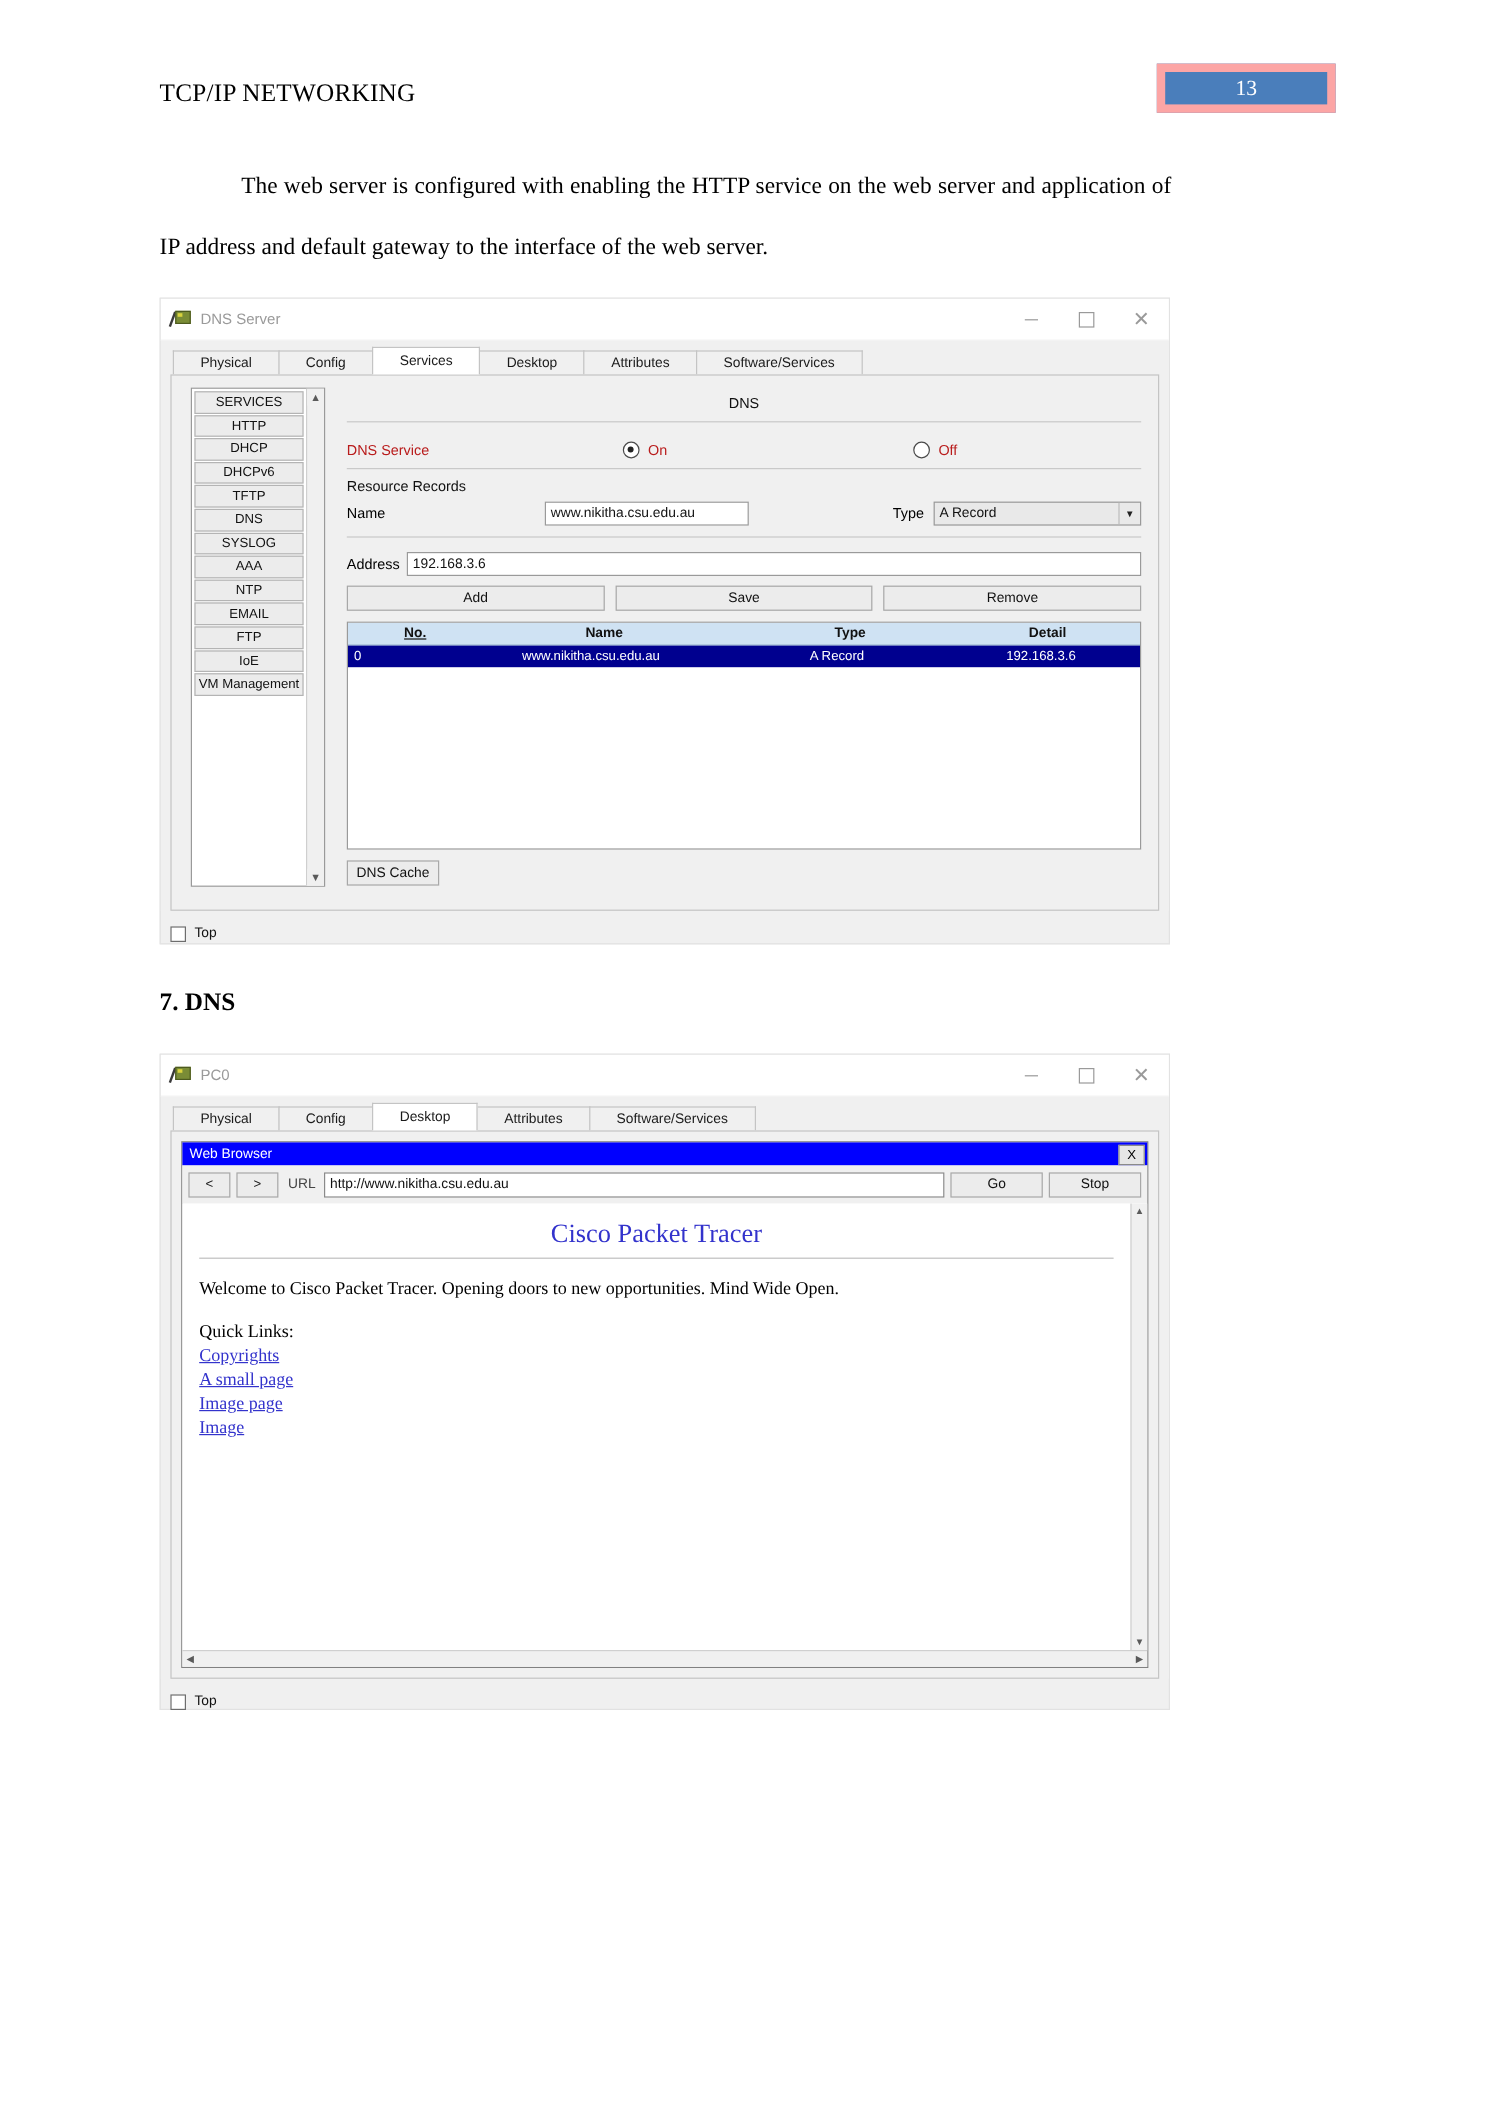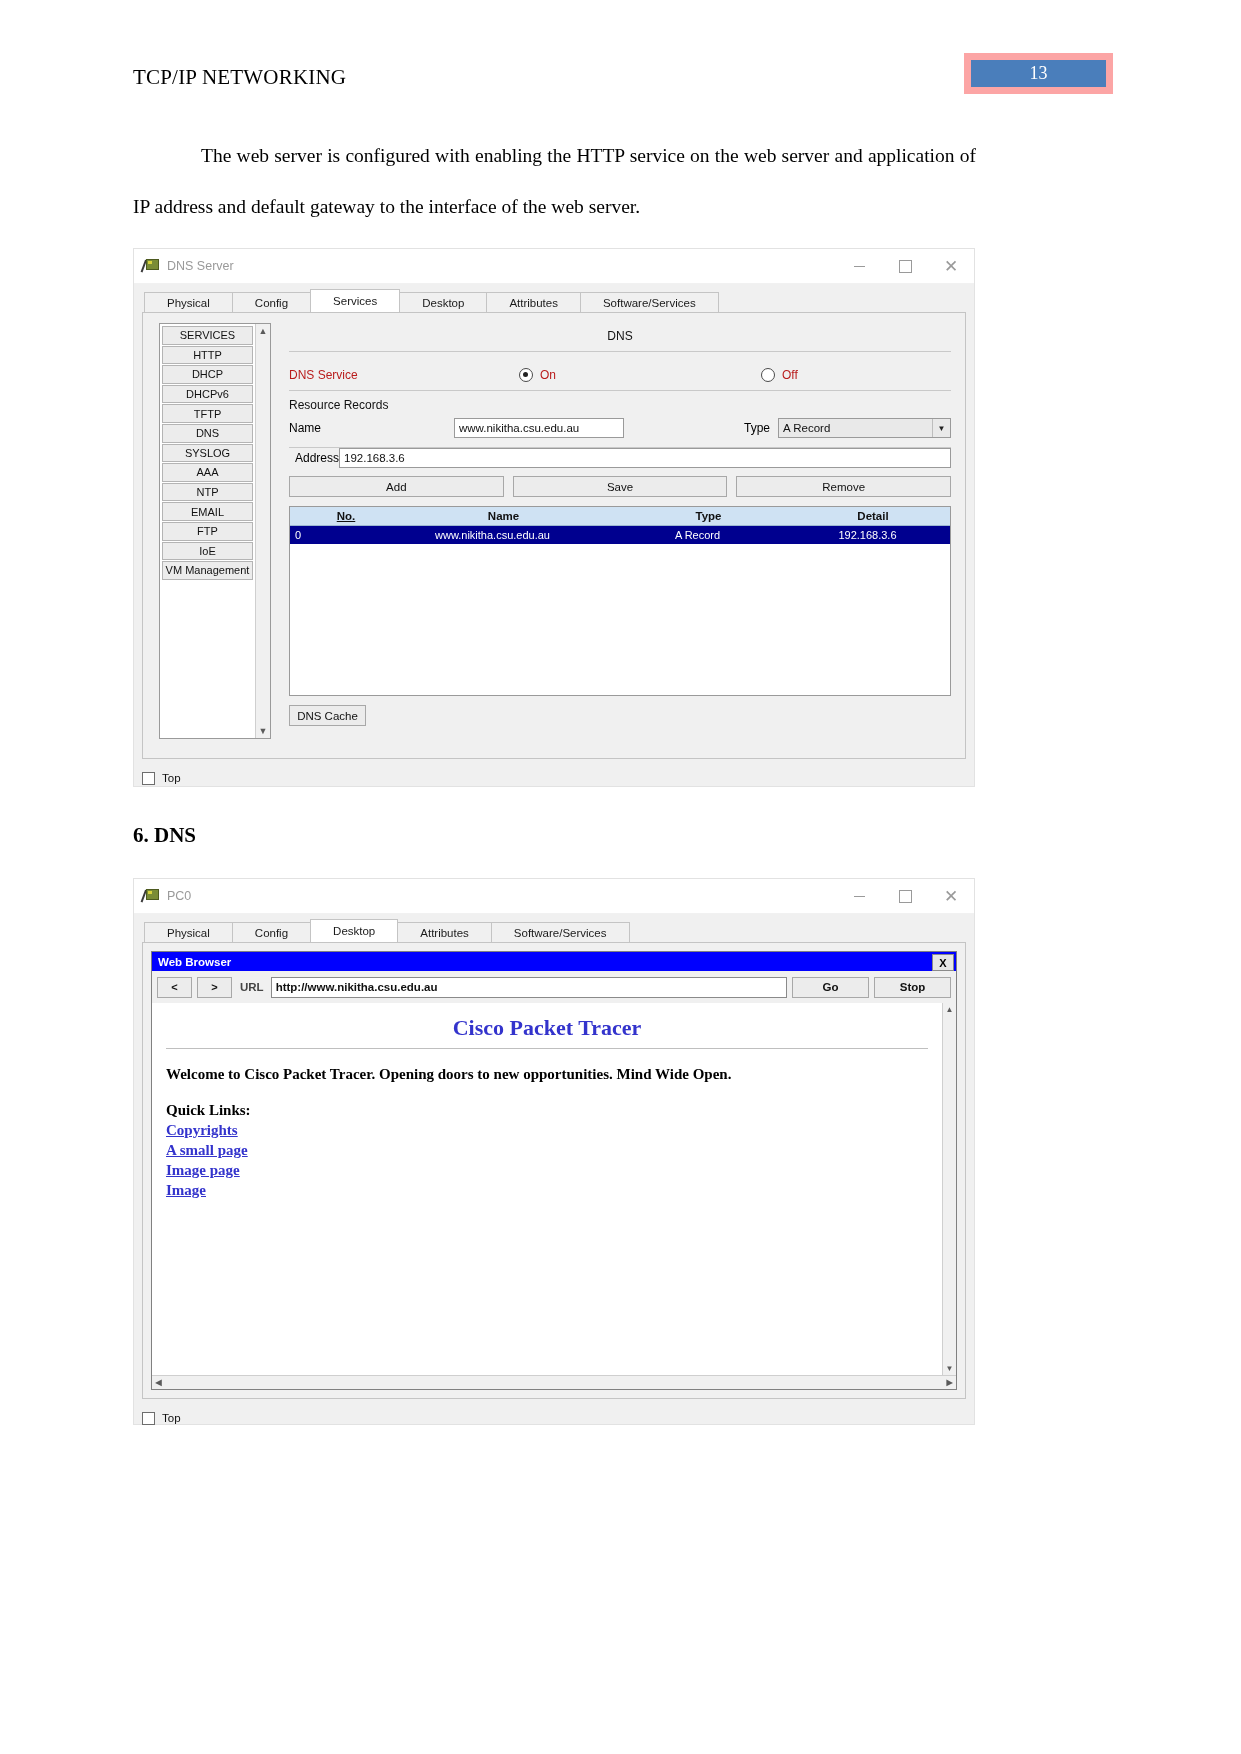--- a/index.html
+++ b/index.html
@@ -136,21 +136,21 @@
   .combo{
     width:163px;height:18px;border:1px solid #9a9a9a;background:#e9e9e9;
     display:flex;align-items:center;font-size:11.5px;padding:0 4px;color:#111;
     position:relative;
   }
   .combo .carat{
     position:absolute;right:0;top:0;width:17px;height:100%;
     display:flex;align-items:center;justify-content:center;font-size:8px;color:#222;
     border-left:1px solid #bdbdbd;
   }
-  .row-addr{display:flex;align-items:center;font-size:12px;text-align:right;}
+  .row-addr{display:flex;align-items:center;margin-top:12px;font-size:12px;}
   .row-addr .lbl{width:50px;}
   #addr-field{flex:1;}
   .btn-row{display:flex;gap:9px;margin-top:8px;}
   .pbtn{
     flex:1;height:19px;border:1px solid #a8a8a8;background:#ececec;
     font-size:11.5px;color:#111;display:flex;align-items:center;justify-content:center;
   }
   .rec-table{
     margin-top:9px;border:1px solid #9a9a9a;background:#fff;height:188px;overflow:hidden;
     position:relative;
@@ -172,21 +172,21 @@
     font-size:11.5px;display:flex;align-items:center;justify-content:center;color:#111;
   }
   .pt-foot{height:38px;display:flex;align-items:center;padding-left:8px;}
   .chk{
     width:11px;height:11px;border:1px solid #6d6d6d;background:#fff;margin-right:7px;
   }
   .foot-lbl{font-size:11.5px;color:#111;}
 
   
   #pc-window{left:133px;top:878px;width:840px;height:545px;}
-  #pc-window .pt-panel{height:455px;padding:0;font-weight:bold;}
+  #pc-window .pt-panel{height:455px;padding:0;}
 
   .browser{
     position:absolute;left:8px;top:8px;right:8px;bottom:8px;
     border:1px solid #808080;background:#fff;display:flex;flex-direction:column;
   }
   .br-title{
     height:19px;background:#0000ff;color:#fff;font-size:11.5px;
     display:flex;align-items:center;padding-left:6px;position:relative;
   }
   .br-close{
@@ -379,21 +379,21 @@
 
       </div>
     </div>
 
     <div class="pt-foot">
       <div class="chk"></div>
       <div class="foot-lbl">Top</div>
     </div>
   </div>
 
-  <div class="section-head">6. DNS</div>
+  <div class="section-head">7. DNS</div>
 
   <div class="pt-window" id="pc-window">
 
     <div class="pt-titlebar">
       <div class="pt-appicon">
         <div class="pole"></div>
           <div class="flag"></div>
       </div>
       <div class="pt-wtitle">PC0</div>
       <div class="pt-wbtns">

